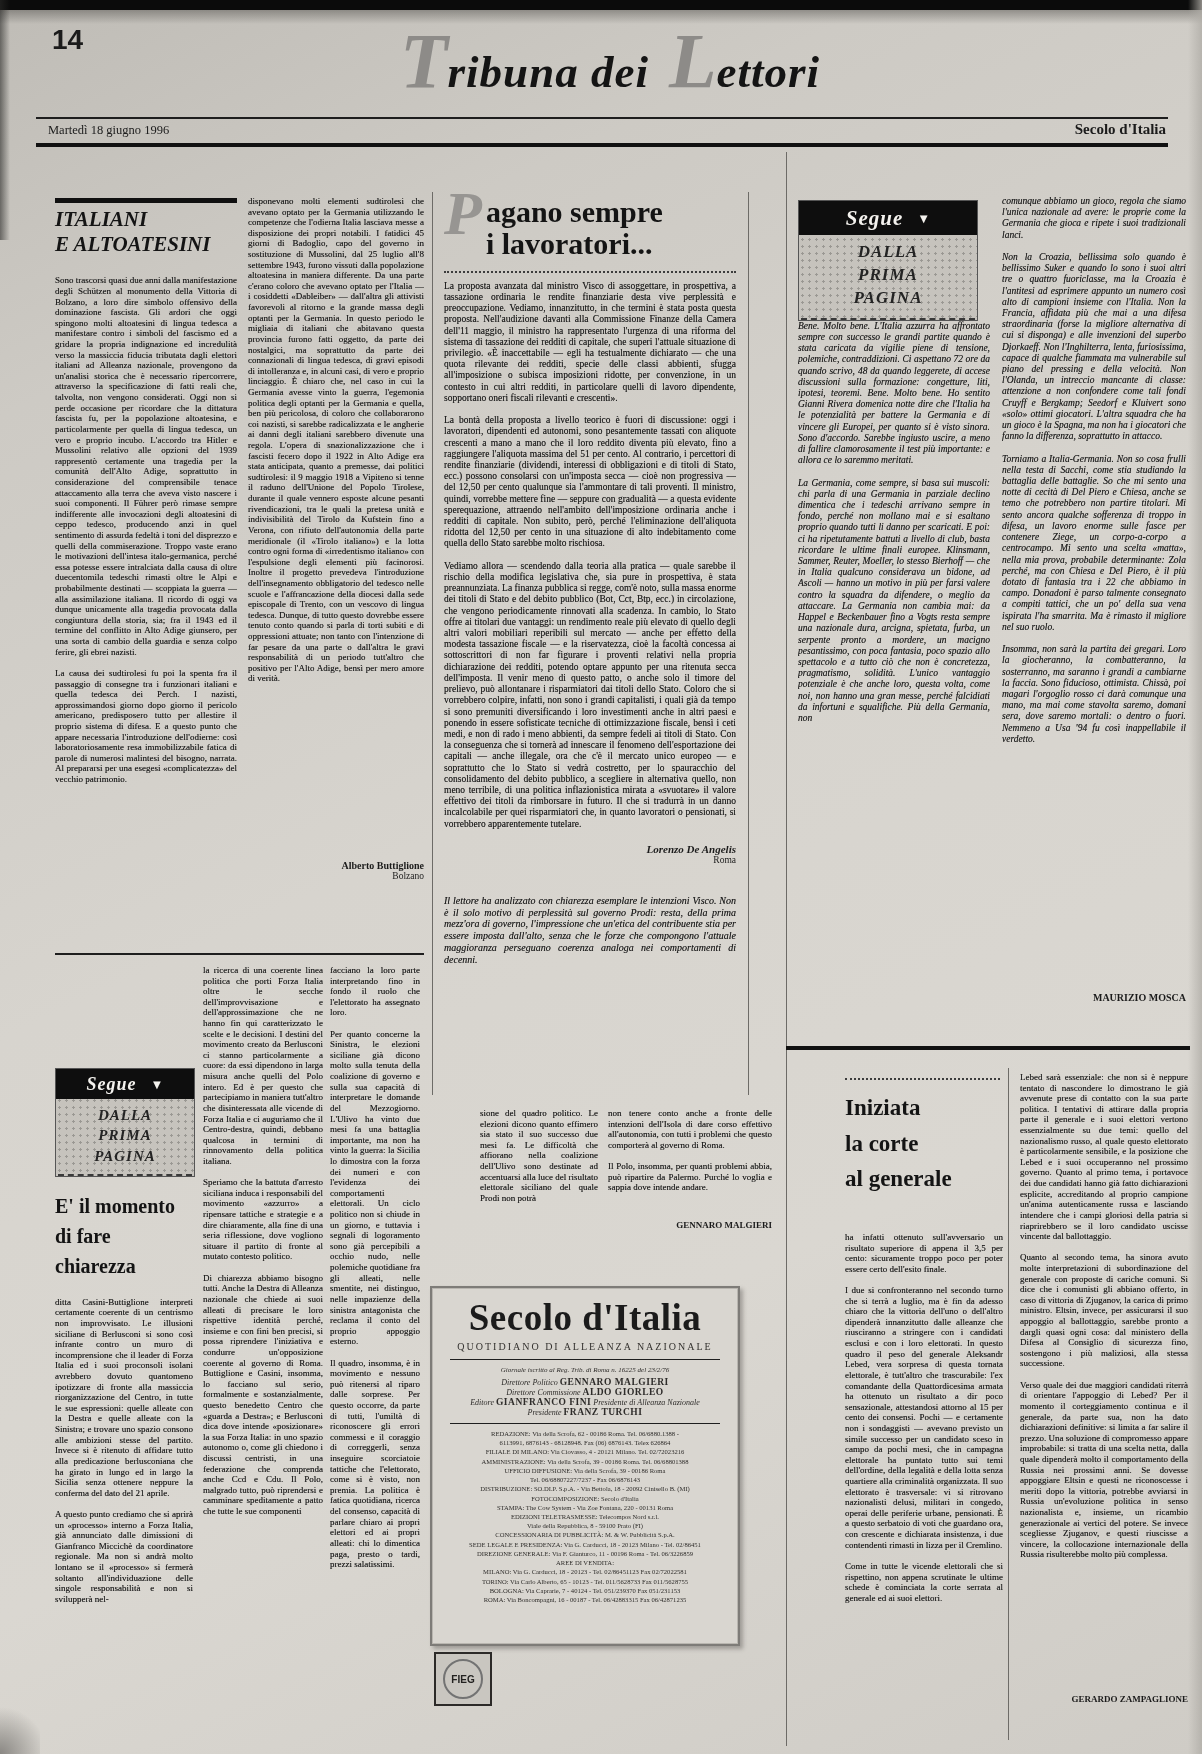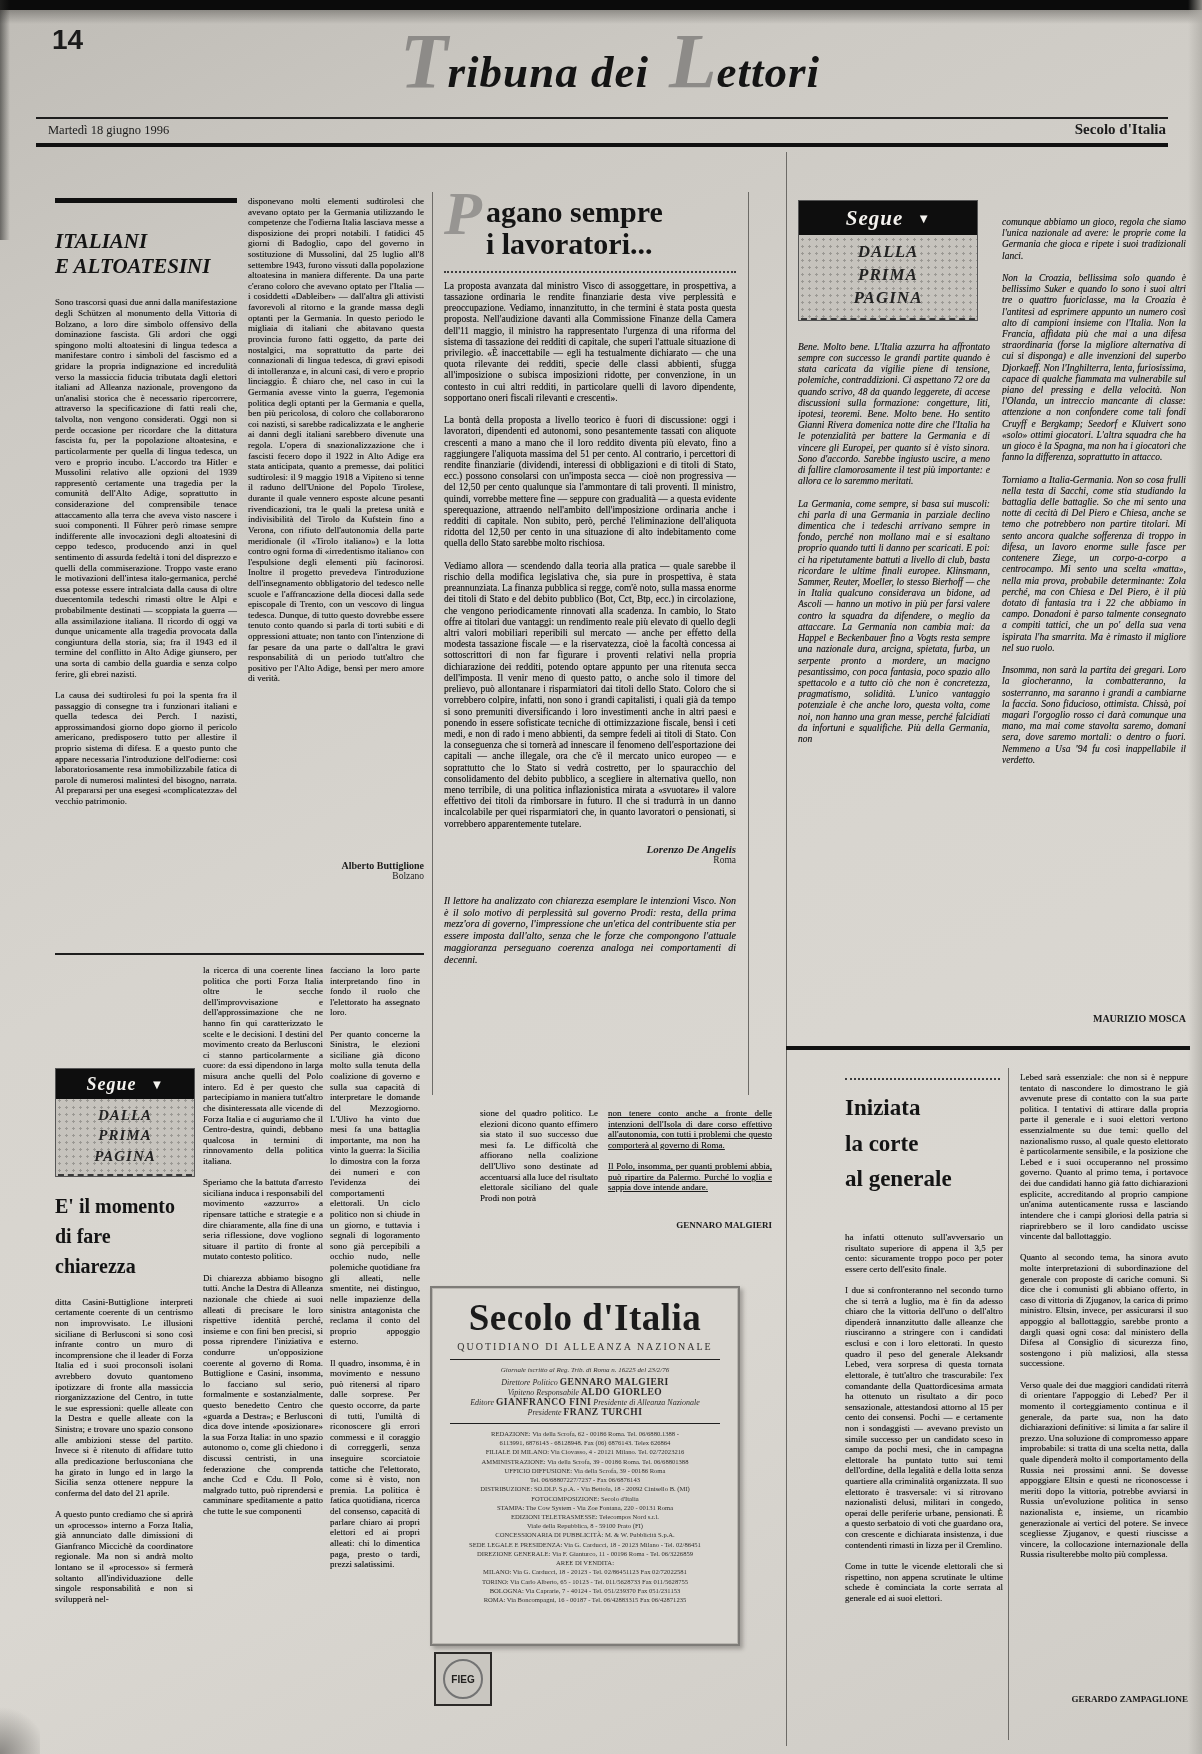--- a/index.html
+++ b/index.html
@@ -5,21 +5,21 @@
   html,body{margin:0;padding:0;background:#8f8d89;}
   .page{
     position:relative;width:1202px;height:1754px;overflow:hidden;
     background:linear-gradient(155deg,#bfbcb6 0%,#cdcac4 18%,#d7d4ce 45%,#dad7d1 70%,#cfccc6 100%);
     font-family:"Liberation Serif","DejaVu Serif",serif;color:#1b1b1b;
   }
   .shade{position:absolute;pointer-events:none;}
   .pre{white-space:pre-line;}
   .body-txt{font-size:9px;line-height:1.18;text-align:justify;white-space:pre-line;overflow:hidden;
             text-shadow:0 0 .4px rgba(20,20,20,.55);}
-  .italic{font-style:italic;margin-top:21px;}
+  .italic{font-style:italic;}
   .col{position:absolute;}
   .vrule{position:absolute;width:1px;background:#6d6b67;}
   .hrule{position:absolute;background:#1e1e1e;}
   .sig{font-weight:bold;text-align:right;font-size:10px;}
   .sig-place{text-align:right;font-size:9.5px;}
   
   .masthead{position:absolute;left:330px;top:30px;width:560px;text-align:center;}
   .masthead-line{display:inline-flex;align-items:baseline;font-style:italic;font-weight:bold;}
   .mast-initial{font-size:78px;color:#8d8b88;line-height:.8;font-style:italic;}
   .mast-word{font-size:45px;color:#141414;letter-spacing:1px;}
@@ -62,21 +62,21 @@
     </span>
   </div>
 
   <div class="hrule" style="left:36px;top:117px;width:1132px;height:2px;"></div>
   <div style="position:absolute;left:48px;top:123px;font-size:12.5px;">Martedì 18 giugno 1996</div>
   <div style="position:absolute;left:1000px;top:121px;width:166px;text-align:right;font-weight:bold;font-size:15px;">Secolo d'Italia</div>
   <div class="hrule" style="left:36px;top:143px;width:1132px;height:4px;background:#111;"></div>
 
   <div class="col" style="left:55px;top:198px;width:182px;">
     <div class="hrule" style="position:static;width:182px;height:5px;background:#101010;"></div>
-    <div class="headline pre" style="font-style:italic;font-size:21px;line-height:1.2;margin:26px 0 18px 0;">ITALIANI
+    <div class="headline pre" style="font-style:italic;font-size:21px;line-height:1.2;margin:4px 0 18px 0;">ITALIANI
 E ALTOATESINI</div>
     <div class="body-txt" style="height:648px;width:182px;">Sono trascorsi quasi due anni dalla manifestazione degli Schützen al monumento della Vittoria di Bolzano, a loro dire simbolo offensivo della dominazione fascista. Gli ardori che oggi spingono molti altoatesini di lingua tedesca a manifestare contro i simboli del fascismo ed a gridare la propria indignazione ed incredulità verso la massiccia fiducia tributata dagli elettori italiani ad Alleanza nazionale, provengono da un'analisi storica che è necessario ripercorrere, attraverso la specificazione di fatti reali che, talvolta, non vengono considerati. Oggi non si perde occasione per ricordare che la dittatura fascista fu, per la popolazione altoatesina, e particolarmente per quella di lingua tedesca, un vero e proprio incubo. L'accordo tra Hitler e Mussolini relativo alle opzioni del 1939 rappresentò certamente una tragedia per la comunità dell'Alto Adige, soprattutto in considerazione del comprensibile tenace attaccamento alla terra che aveva visto nascere i suoi componenti. Il Führer però rimase sempre indifferente alle invocazioni degli altoatesini di ceppo tedesco, producendo anzi in quel sentimento di assurda fedeltà i toni del disprezzo e quelli della commiserazione. Troppo vaste erano le motivazioni dell'intesa italo-germanica, perché essa potesse essere intralciata dalla causa di oltre duecentomila tedeschi rimasti oltre le Alpi e probabilmente destinati — scoppiata la guerra — alla assimilazione italiana. Il ricordo di oggi va dunque unicamente alla tragedia provocata dalla congiuntura della storia, sia; fra il 1943 ed il termine del conflitto in Alto Adige giunsero, per una sorta di cambio della guardia e senza colpo ferire, gli ebrei nazisti.
 
 La causa dei sudtirolesi fu poi la spenta fra il passaggio di consegne tra i funzionari italiani e quella tedesca dei Perch. I nazisti, approssimandosi giorno dopo giorno il pericolo americano, predisposero tutto per allestire il proprio sistema di difesa. E a questo punto che appare necessaria l'introduzione dell'odierne: così laboratoriosamente resa immobilizzabile fatica di parole di numerosi malintesi del bisogno, narrata. Al prepararsi per una esegesi «complicatezza» del vecchio patrimonio.</div>
   </div>
 
   <div class="col" style="left:248px;top:196px;width:176px;">
     <div class="body-txt" style="height:656px;width:176px;">disponevano molti elementi sudtirolesi che avevano optato per la Germania utilizzando le competenze che l'odierna Italia lasciava messe a disposizione dei propri notabili. I fatidici 45 giorni di Badoglio, capo del governo in sostituzione di Mussolini, dal 25 luglio all'8 settembre 1943, furono vissuti dalla popolazione altoatesina in maniera differente. Da una parte c'erano coloro che avevano optato per l'Italia — i cosiddetti «Dableiber» — dall'altra gli attivisti favorevoli al ritorno e la grande massa degli optanti per la Germania. In questo periodo le migliaia di italiani che abitavano questa provincia furono fatti oggetto, da parte dei nostalgici, ma soprattutto da parte dei connazionali di lingua tedesca, di gravi episodi di intolleranza e, in alcuni casi, di vero e proprio linciaggio. È chiaro che, nel caso in cui la Germania avesse vinto la guerra, l'egemonia politica degli optanti per la Germania e quella, ben più pericolosa, di coloro che collaborarono coi nazisti, si sarebbe radicalizzata e le angherie ai danni degli italiani sarebbero divenute una regola. L'opera di snazionalizzazione che i fascisti fecero dopo il 1922 in Alto Adige era stata anticipata, quanto a premesse, dai politici sudtirolesi: il 9 maggio 1918 a Vipiteno si tenne il raduno dell'Unione del Popolo Tirolese, durante il quale vennero esposte alcune pesanti rivendicazioni, tra le quali la pretesa unità e indivisibilità del Tirolo da Kufstein fino a Verona, con rifiuto dell'autonomia della parte meridionale (il «Tirolo italiano») e la lotta contro ogni forma di «irredentismo italiano» con l'espulsione degli elementi più facinorosi. Inoltre il progetto prevedeva l'introduzione dell'insegnamento obbligatorio del tedesco nelle scuole e l'affrancazione della diocesi dalla sede episcopale di Trento, con un vescovo di lingua tedesca. Dunque, di tutto questo dovrebbe essere tenuto conto quando si parla di torti subiti e di oppressioni attuate; non tanto con l'intenzione di far pesare da una parte o dall'altra le gravi responsabilità di un periodo tutt'altro che positivo per l'Alto Adige, bensì per mero amore di verità.</div>
     <div class="sig" style="margin-top:8px;">Alberto Buttiglione</div>
     <div class="sig-place">Bolzano</div>
@@ -168,36 +168,36 @@
 Per quanto concerne la Sinistra, le elezioni siciliane già dicono molto sulla tenuta della coalizione di governo e sulla sua capacità di interpretare le domande del Mezzogiorno. L'Ulivo ha vinto due mesi fa una battaglia importante, ma non ha vinto la guerra: la Sicilia lo dimostra con la forza dei numeri e con l'evidenza dei comportamenti elettorali. Un ciclo politico non si chiude in un giorno, e tuttavia i segnali di logoramento sono già percepibili a occhio nudo, nelle polemiche quotidiane fra gli alleati, nelle smentite, nei distinguo, nelle impazienze della sinistra antagonista che reclama il conto del proprio appoggio esterno.
 
 Il quadro, insomma, è in movimento e nessuno può ritenersi al riparo dalle sorprese. Per questo occorre, da parte di tutti, l'umiltà di riconoscere gli errori commessi e il coraggio di correggerli, senza inseguire scorciatoie tattiche che l'elettorato, come si è visto, non premia. La politica è fatica quotidiana, ricerca del consenso, capacità di parlare chiaro ai propri elettori ed ai propri alleati: chi lo dimentica paga, presto o tardi, prezzi salatissimi.</div>
   </div>
 
   <div class="col" style="left:480px;top:1108px;width:118px;">
     <div class="body-txt" style="height:160px;width:118px;">sione del quadro politico. Le elezioni dicono quanto effimero sia stato il suo successo due mesi fa. Le difficoltà che affiorano nella coalizione dell'Ulivo sono destinate ad accentuarsi alla luce del risultato elettorale siciliano del quale Prodi non potrà</div>
   </div>
 
   <div class="col" style="left:608px;top:1108px;width:164px;">
-    <div class="body-txt" style="height:108px;width:164px;text-decoration:underline;">non tenere conto anche a fronte delle intenzioni dell'Isola di dare corso effettivo all'autonomia, con tutti i problemi che questo comporterà al governo di Roma.
+    <div class="body-txt" style="height:108px;width:164px;">non tenere conto anche a fronte delle intenzioni dell'Isola di dare corso effettivo all'autonomia, con tutti i problemi che questo comporterà al governo di Roma.
 
 Il Polo, insomma, per quanti problemi abbia, può ripartire da Palermo. Purché lo voglia e sappia dove intende andare.</div>
     <div class="sig" style="font-size:9px;margin-top:4px;">GENNARO MALGIERI</div>
   </div>
 
   <div class="col" style="left:430px;top:1286px;width:306px;height:356px;background:#d9d6d0;border:2px solid #7e7c78;box-shadow:inset 0 0 0 1px #b9b6b0, 3px 3px 4px rgba(60,58,55,.35);text-align:center;overflow:hidden;">
     <div style="font-weight:bold;font-size:37px;margin-top:8px;letter-spacing:.5px;">Secolo d'Italia</div>
     <div style="font-size:10px;letter-spacing:2px;margin-top:2px;color:#34322f;text-transform:uppercase;">Quotidiano di Alleanza Nazionale</div>
     <div class="hrule" style="position:static;width:270px;height:1px;margin:7px auto 6px auto;"></div>
     <div style="font-size:7px;font-style:italic;color:#2e2c2a;">Giornale iscritto al Reg. Trib. di Roma n. 16225 del 23/2/76</div>
     <div class="roleline" style="margin-top:3px;">
       <span>Direttore Politico </span><span class="rolename">GENNARO MALGIERI</span>
     </div>
     <div class="roleline">
-      <span>Vipiteno Responsabile </span><span class="rolename">ALDO GIORLEO</span>
+      <span>Direttore Commissione </span><span class="rolename">ALDO GIORLEO</span>
     </div>
     <div class="roleline">
       <span>Editore </span><span class="rolename">GIANFRANCO FINI</span><span> Presidente di Alleanza Nazionale</span>
     </div>
     <div class="roleline">
       <span>Presidente </span><span class="rolename">FRANZ TURCHI</span>
     </div>
     <div class="hrule" style="position:static;width:270px;height:1px;margin:6px auto 5px auto;"></div>
     <div class="tiny">REDAZIONE: Via della Scrofa, 62 - 00186 Roma. Tel. 06/6880.1388 -
 6113991, 6876143 - 68128948. Fax (06) 6876143. Telex 626864

